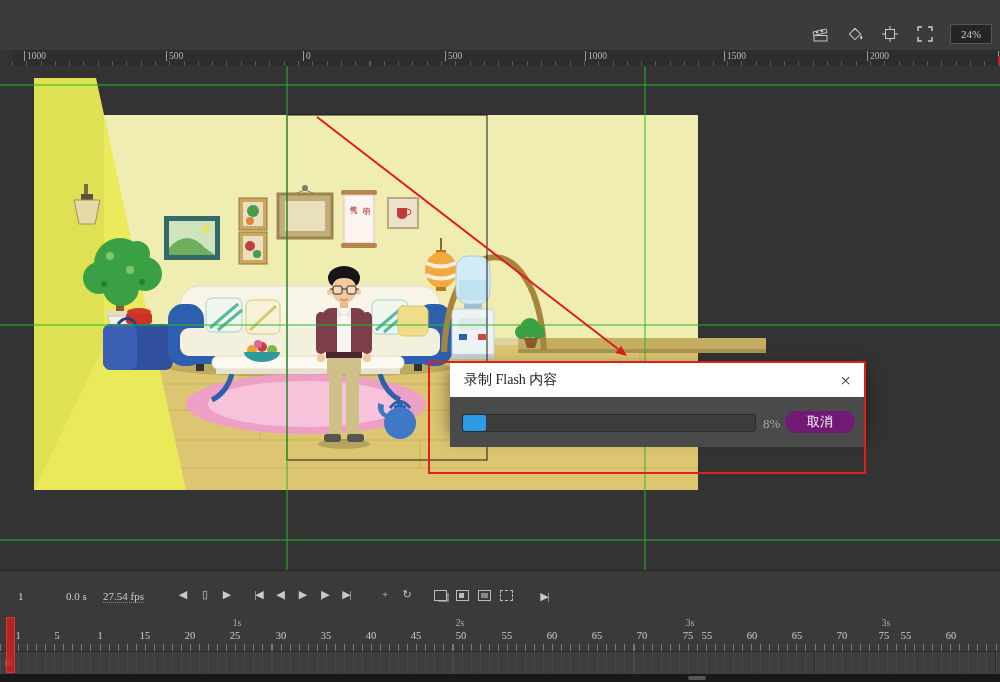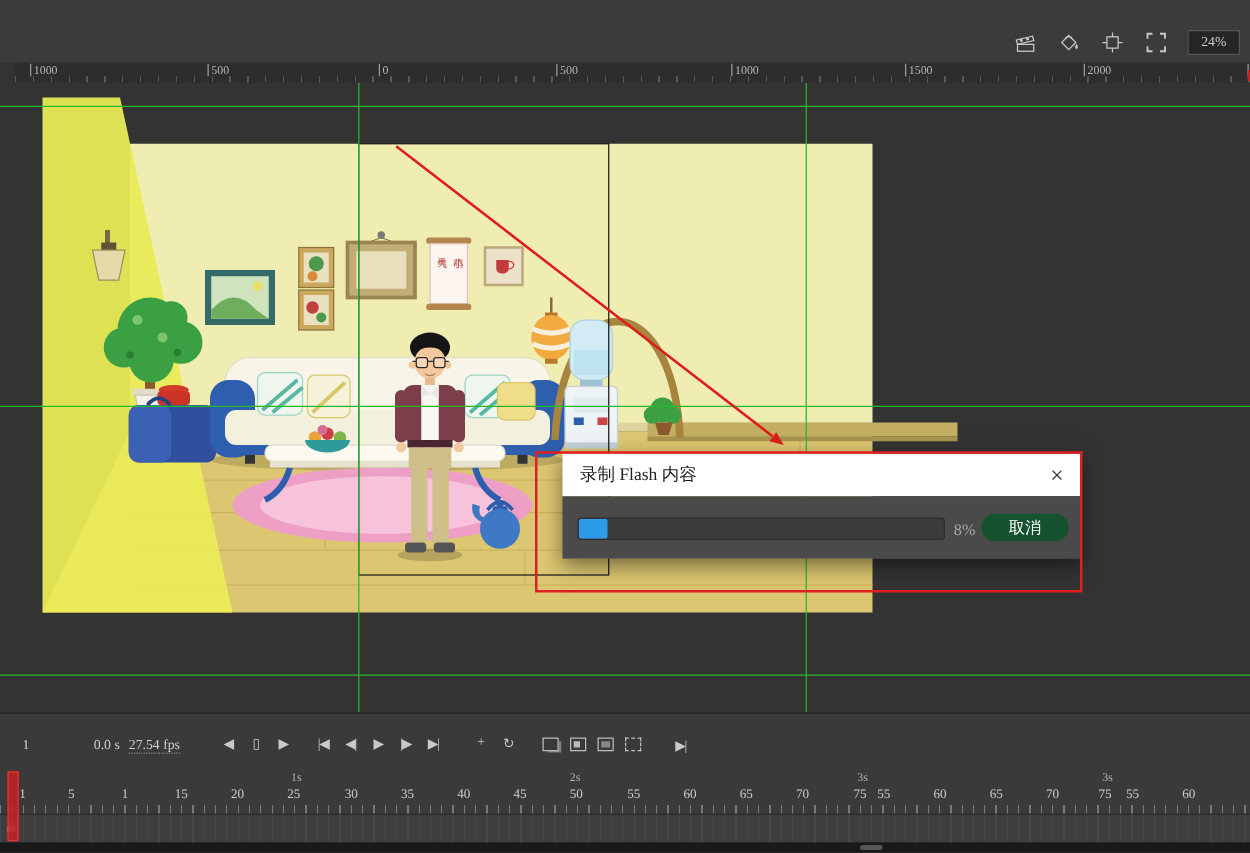--- a/index.html
+++ b/index.html
@@ -22,31 +22,31 @@
   .ruler-label::before{content:"";display:inline-block;width:1px;height:10px;background:#9a9a9a;
           margin-right:2px;vertical-align:-2px;}
   .ruler-red{position:absolute;right:6px;top:6px;width:8px;height:9px;background:#c32424;}
 
   
   .canvas{position:absolute;top:66px;left:0;width:1000px;height:504px;background:#333;}
   svg.scene,svg.overlay{position:absolute;left:0;top:0;}
   svg.overlay{pointer-events:none;}
 
   
-  .dialog{position:absolute;left:450px;top:297px;width:415px;height:84px;
+  .dialog{position:absolute;left:450px;top:297px;width:415px;height:68px;
           box-shadow:0 5px 16px rgba(0,0,0,.5);}
   .dialog-title{height:34px;background:#ffffff;display:flex;align-items:center;
           padding:0 14px;font-size:14px;color:#222;box-sizing:border-box;}
   .dialog-close{margin-left:auto;font-size:19px;color:#333;line-height:1;cursor:default;}
   .dialog-body{position:relative;height:50px;background:#4a4a4a;}
   .progress-track{position:absolute;left:12px;top:17px;width:292px;height:16px;background:#3c3c3c;
           border:1px solid #2c2c2c;border-radius:3px;overflow:hidden;}
   .progress-fill{height:100%;background:#2e9be8;border-radius:2px;}
   .progress-pct{position:absolute;left:313px;top:19px;font-size:13px;color:#a8a8a8;}
-  .cancel-btn{position:absolute;right:10px;top:14px;width:70px;height:22px;background:#14532d;
+  .cancel-btn{position:absolute;right:10px;top:14px;width:70px;height:22px;background:#701a75;
           border:none;border-radius:11px;color:#fff;font-size:13px;font-family:inherit;cursor:default;}
   .red-outline{position:absolute;left:428px;top:295px;width:438px;height:113px;
           border:2px solid #e02020;box-sizing:border-box;pointer-events:none;}
 
   
   .timeline{position:absolute;top:570px;left:0;width:100%;height:112px;background:#3a3a3a;
           border-top:1px solid #252525;}
   .tl-text{position:absolute;top:19px;font-size:11px;color:#cfcfcf;}
   .fps-text{border-bottom:1px dotted #888;}
   .tl-group{position:absolute;top:17px;display:flex;gap:9px;}
@@ -330,21 +330,21 @@
         </div>
         <span class="progress-pct">8%</span>
         <button class="cancel-btn">取消</button>
       </div>
     </div>
     <div class="red-outline"></div>
   </div>
 
   <div class="timeline">
     <span class="tl-text" style="left:18px;">1</span>
-    <span class="tl-text" style="left:64px;padding-left:11px;">0.0 s</span>
+    <span class="tl-text" style="left:55px;padding-left:11px;">0.0 s</span>
     <span class="tl-text fps-text" style="left:103px;">27.54 fps</span>
 
     <div class="tl-group" id="grp-frame" style="left:176px;">
         <span class="tbtn">◀</span>
         <span class="tbtn">▯</span>
         <span class="tbtn">▶</span>
       </div>
     <div class="tl-group" id="grp-play" style="left:252px;">
         <span class="tbtn">|◀</span>
         <span class="tbtn">◀|</span>

